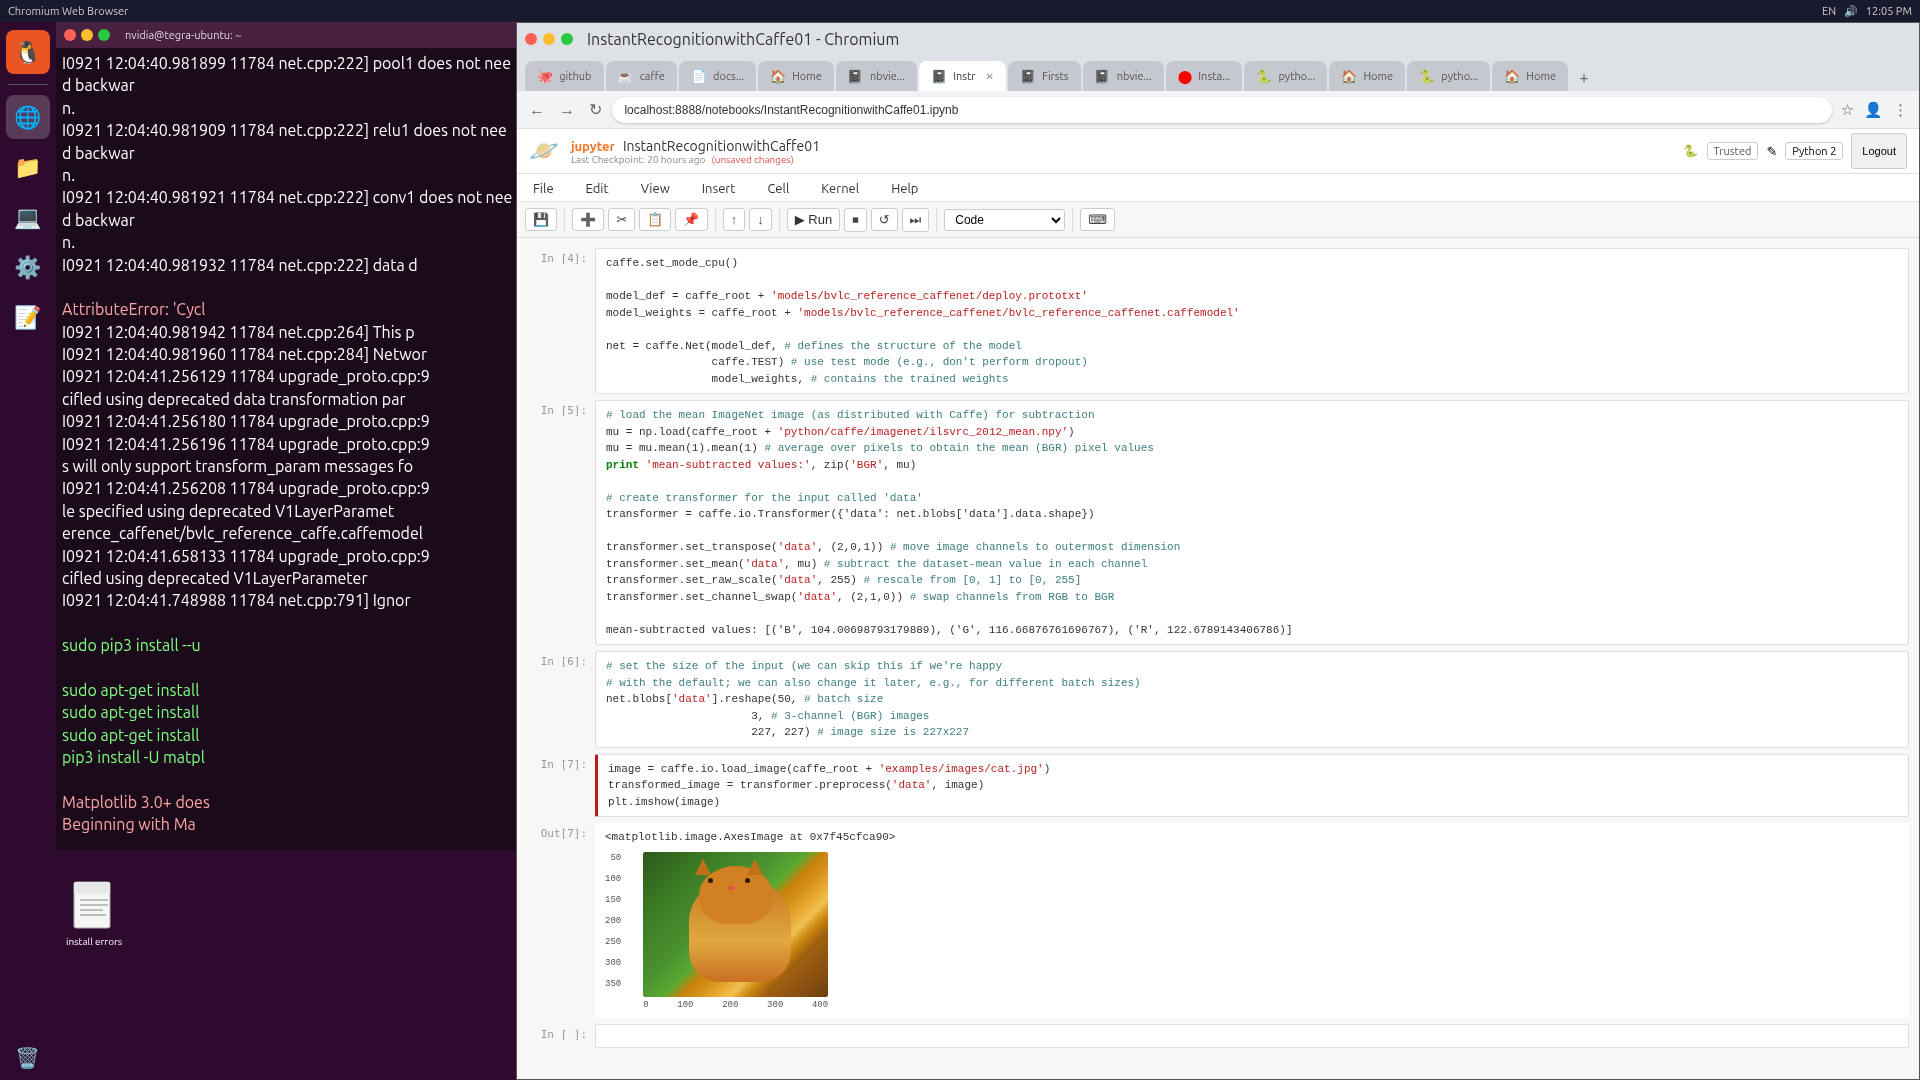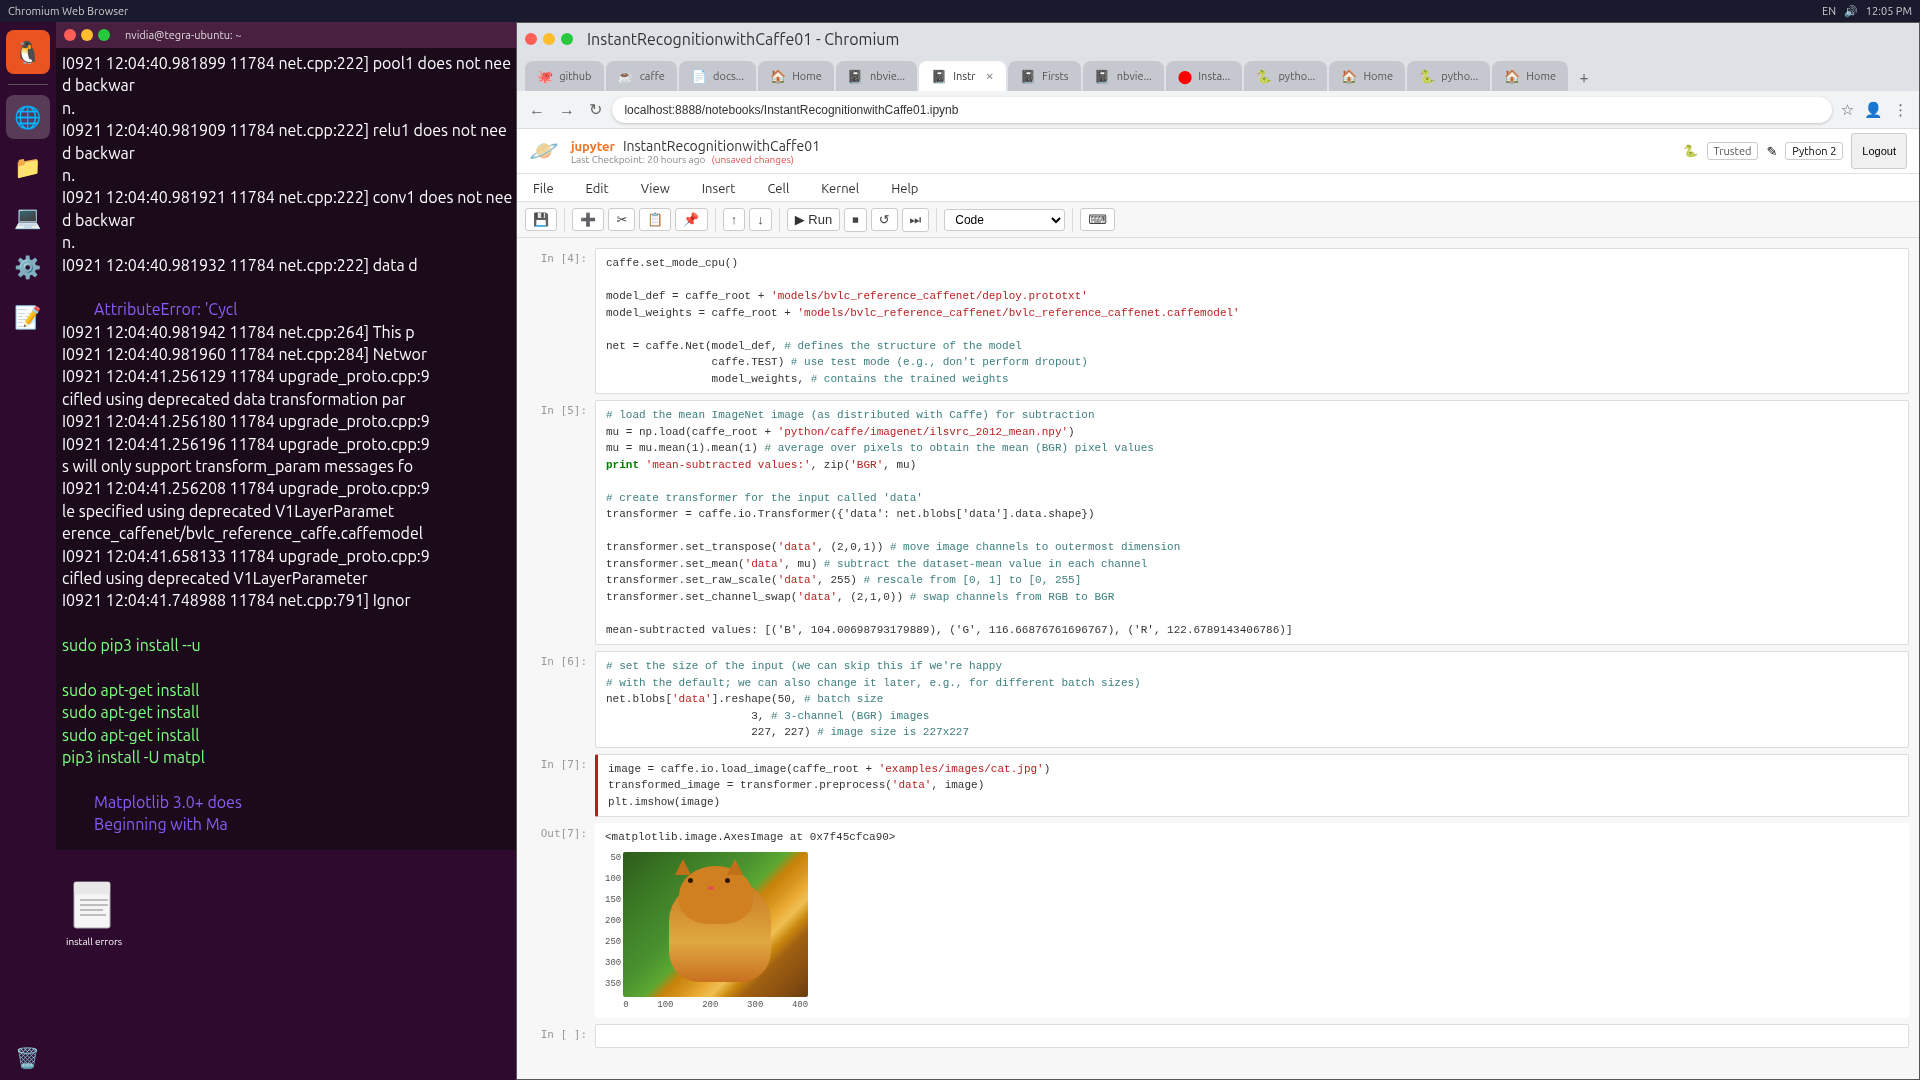--- a/index.html
+++ b/index.html
@@ -15,21 +15,21 @@
     .os-topbar-right { display: flex; gap: 8px; }
     .terminal-btn { width: 12px; height: 12px; border-radius: 50%; }
     .terminal-btn.close { background: #ff5f56; }
     .terminal-btn.min { background: #ffbd2e; }
     .terminal-btn.max { background: #27c93f; }
     .terminal-content {
       flex: 1; padding: 4px 6px; overflow: hidden; line-height: 1.4;
       color: #d8d8d8;
     }
     .terminal-line { white-space: pre-wrap; word-break: break-all; }
-    .t-yellow { color: #8b5cf6; margin-left: 32px; }
+    .t-yellow { color: #fca5a5; }
     .t-green { color: #7fff7f; }
     .t-white { color: #ffffff; }
 
     
     .sidebar-icons {
       position: absolute; top: 22px; left: 0; width: 56px; height: 1058px;
       background: #2d0a2e; display: flex; flex-direction: column; align-items: center;
       padding-top: 8px; gap: 6px; z-index: 50;
     }
     .sidebar-icon {
@@ -445,21 +445,21 @@
           <div>transformed_image = transformer.preprocess(<span style="color:#ba2121;">'data'</span>, image)</div>
           <div>plt.imshow(image)</div>
         </div>
       </div>
 
       <div class="notebook-cell">
         <div class="cell-label">Out[7]:</div>
         <div class="cell-content cell-output">
           <div>&lt;matplotlib.image.AxesImage at 0x7f45cfca90&gt;</div>
 
-          <div style="margin-top: 6px; display:flex; gap:0;">
+          <div style="margin-top: 6px; display:flex; gap:20px;">
             <div style="display:flex; flex-direction:column; justify-content:space-between; font-size:9px; color:#555; padding-right:2px; text-align:right; padding-bottom:20px;">
               <span>50</span>
               <span>100</span>
               <span>150</span>
               <span>200</span>
               <span>250</span>
               <span>300</span>
               <span>350</span>
             </div>
             <div style="display:flex; flex-direction:column;">

